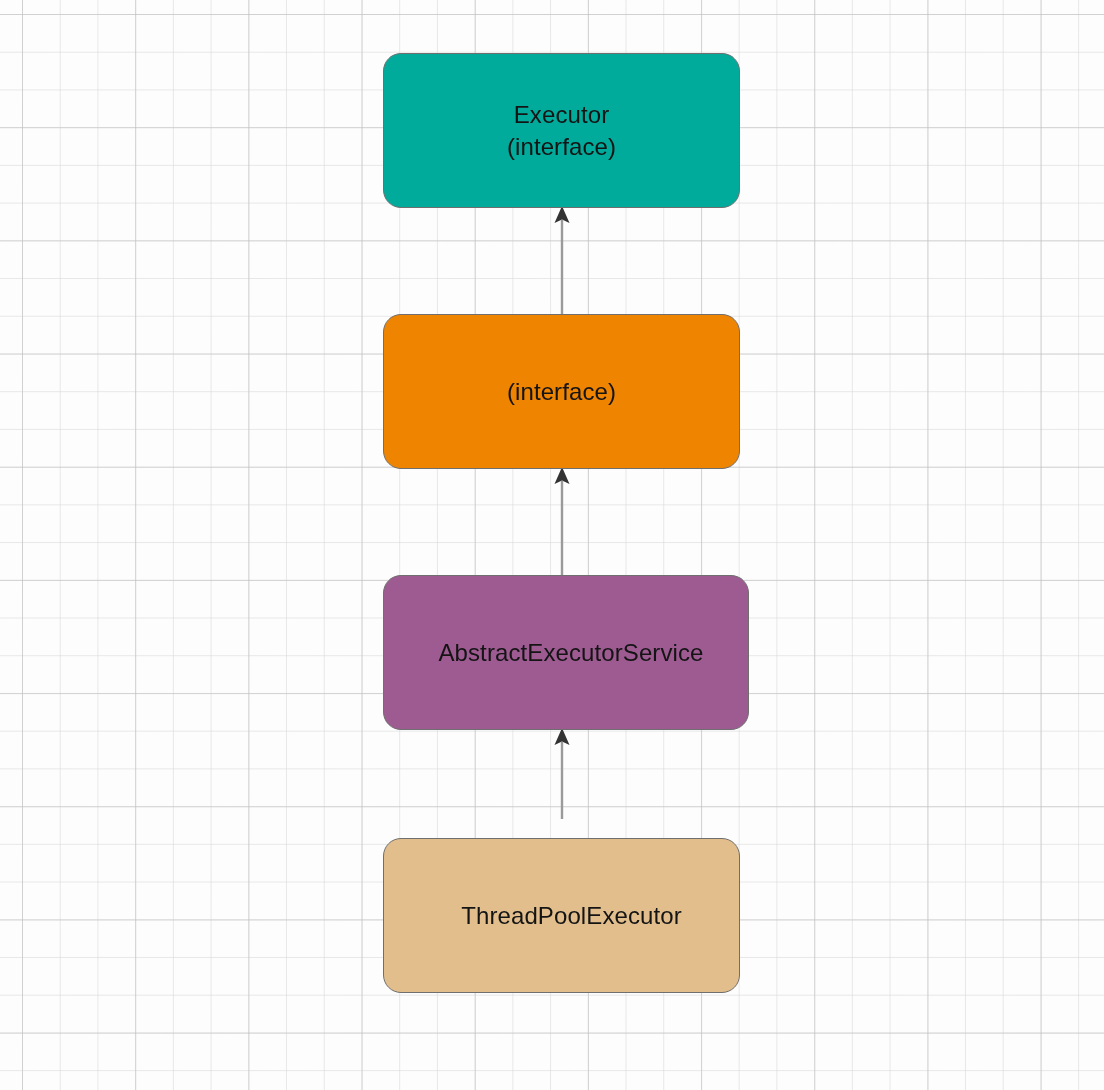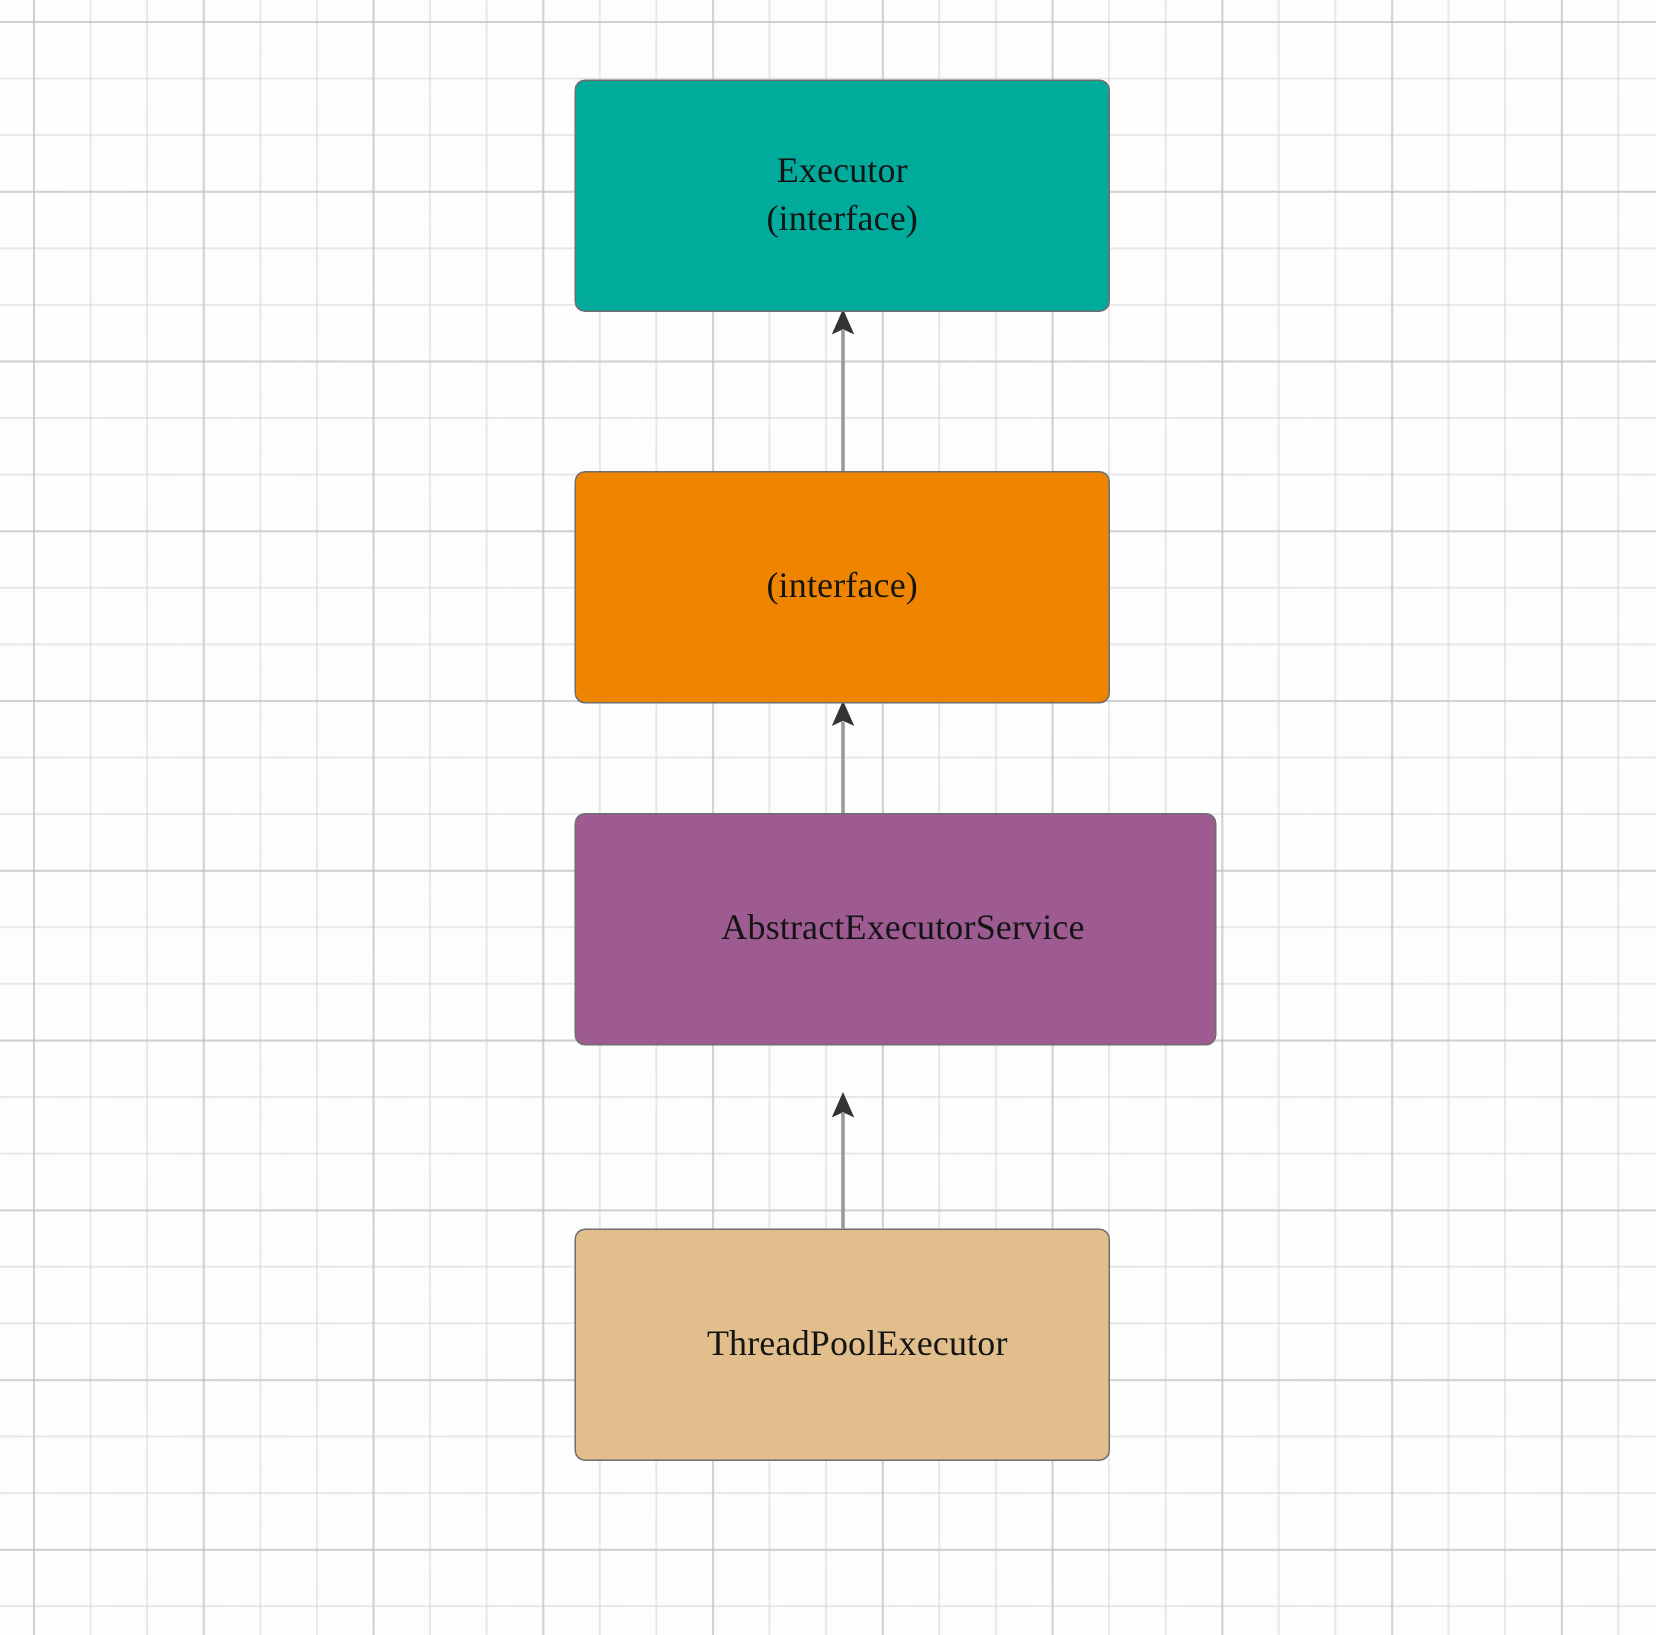--- a/index.html
+++ b/index.html
@@ -42,28 +42,27 @@
   }
 
   .node {
     position: absolute;
     box-sizing: border-box;
     display: flex;
     flex-direction: column;
     align-items: center;
     justify-content: center;
     border: 1px solid #6f6f6f;
-    border-radius: 7px;
+    border-radius: 18px;
     color: #141414;
     font-size: 24px;
     line-height: 1.32;
     text-align: center;
     letter-spacing: 0.1px;
     box-shadow: 0 0 0 0 rgba(0,0,0,0);
-    font-family: Liberation Serif, serif;
   }
   .node .line {
     display: block;
     white-space: nowrap;
   }
 </style>
 </head>
 <body>
 
 <div id="canvas">
@@ -85,21 +84,21 @@
 
   <div class="node" id="node-executor" style="left:383px; top:53px; width:357px; height:155px; background:#00ab9c;">
     <span class="line">Executor</span>
     <span class="line">(interface)</span>
   </div>
 
   <div class="node" id="node-executor-service" style="left:383px; top:314px; width:357px; height:155px; background:#ef8400;">
     <span class="line">(interface)</span>
   </div>
 
-  <div class="node" id="node-abstract-executor-service" style="left:383px; top:542px; width:428px; height:155px; background:#9d5b92;padding-left:10px;">
+  <div class="node" id="node-abstract-executor-service" style="left:383px; top:575px; width:366px; height:155px; background:#9d5b92;padding-left:10px;">
     <span class="line">AbstractExecutorService</span>
   </div>
 
-  <div class="node" id="node-thread-pool-executor" style="left:383px; top:819px; width:357px; height:155px; background:#e2be8c;padding-left:20px;">
+  <div class="node" id="node-thread-pool-executor" style="left:383px; top:838px; width:357px; height:155px; background:#e2be8c;padding-left:20px;">
     <span class="line">ThreadPoolExecutor</span>
   </div>
 
 </div>
 
 </body></html>

